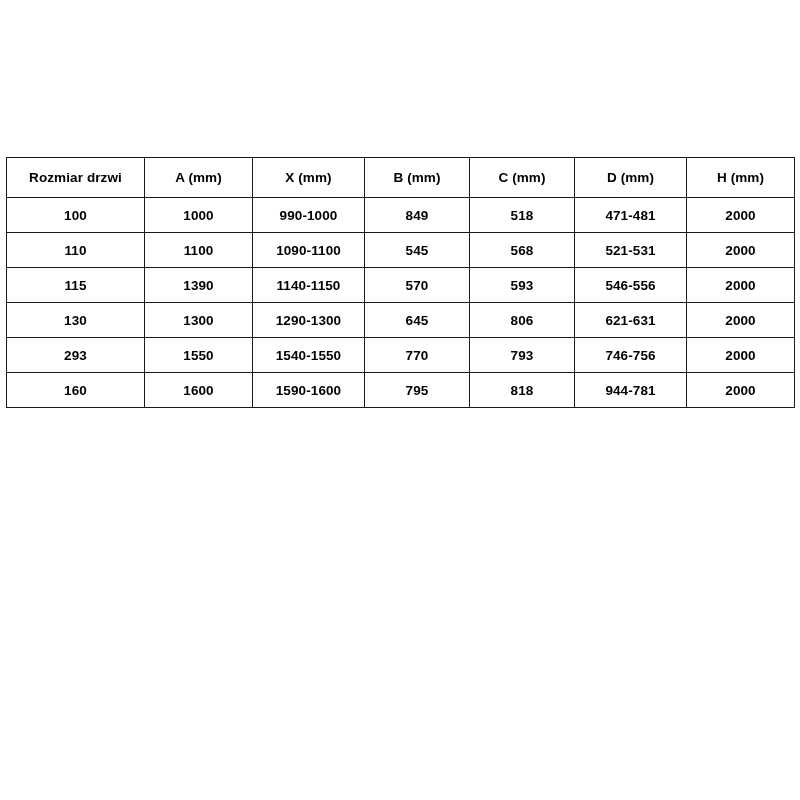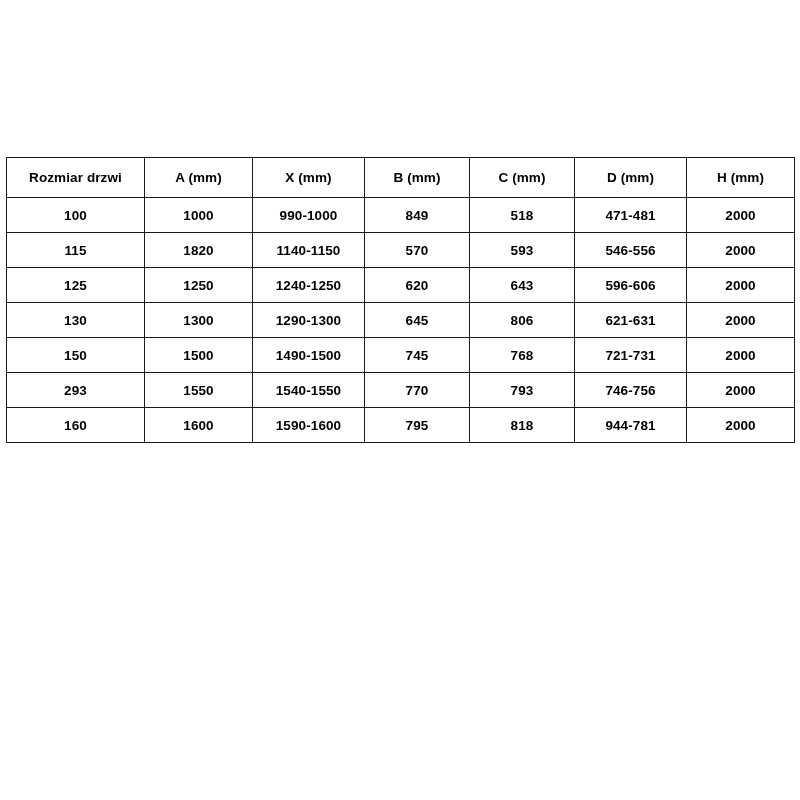--- a/index.html
+++ b/index.html
@@ -88,53 +88,44 @@
         <tr>
           <td>100</td>
           <td>1000</td>
           <td>990-1000</td>
           <td>849</td>
           <td>518</td>
           <td>471-481</td>
           <td>2000</td>
         </tr>
         <tr>
+          <td>110</td>
+          <td>1100</td>
+          <td>1090-1100</td>
+          <td>545</td>
+          <td>568</td>
+          <td>521-531</td>
+          <td>2000</td>
+        </tr>
+        <tr>
           <td>115</td>
-          <td>1820</td>
+          <td>1390</td>
           <td>1140-1150</td>
           <td>570</td>
           <td>593</td>
           <td>546-556</td>
-          <td>2000</td>
-        </tr>
-        <tr>
-          <td>125</td>
-          <td>1250</td>
-          <td>1240-1250</td>
-          <td>620</td>
-          <td>643</td>
-          <td>596-606</td>
           <td>2000</td>
         </tr>
         <tr>
           <td>130</td>
           <td>1300</td>
           <td>1290-1300</td>
           <td>645</td>
           <td>806</td>
           <td>621-631</td>
-          <td>2000</td>
-        </tr>
-        <tr>
-          <td>150</td>
-          <td>1500</td>
-          <td>1490-1500</td>
-          <td>745</td>
-          <td>768</td>
-          <td>721-731</td>
           <td>2000</td>
         </tr>
         <tr>
           <td>293</td>
           <td>1550</td>
           <td>1540-1550</td>
           <td>770</td>
           <td>793</td>
           <td>746-756</td>
           <td>2000</td>

